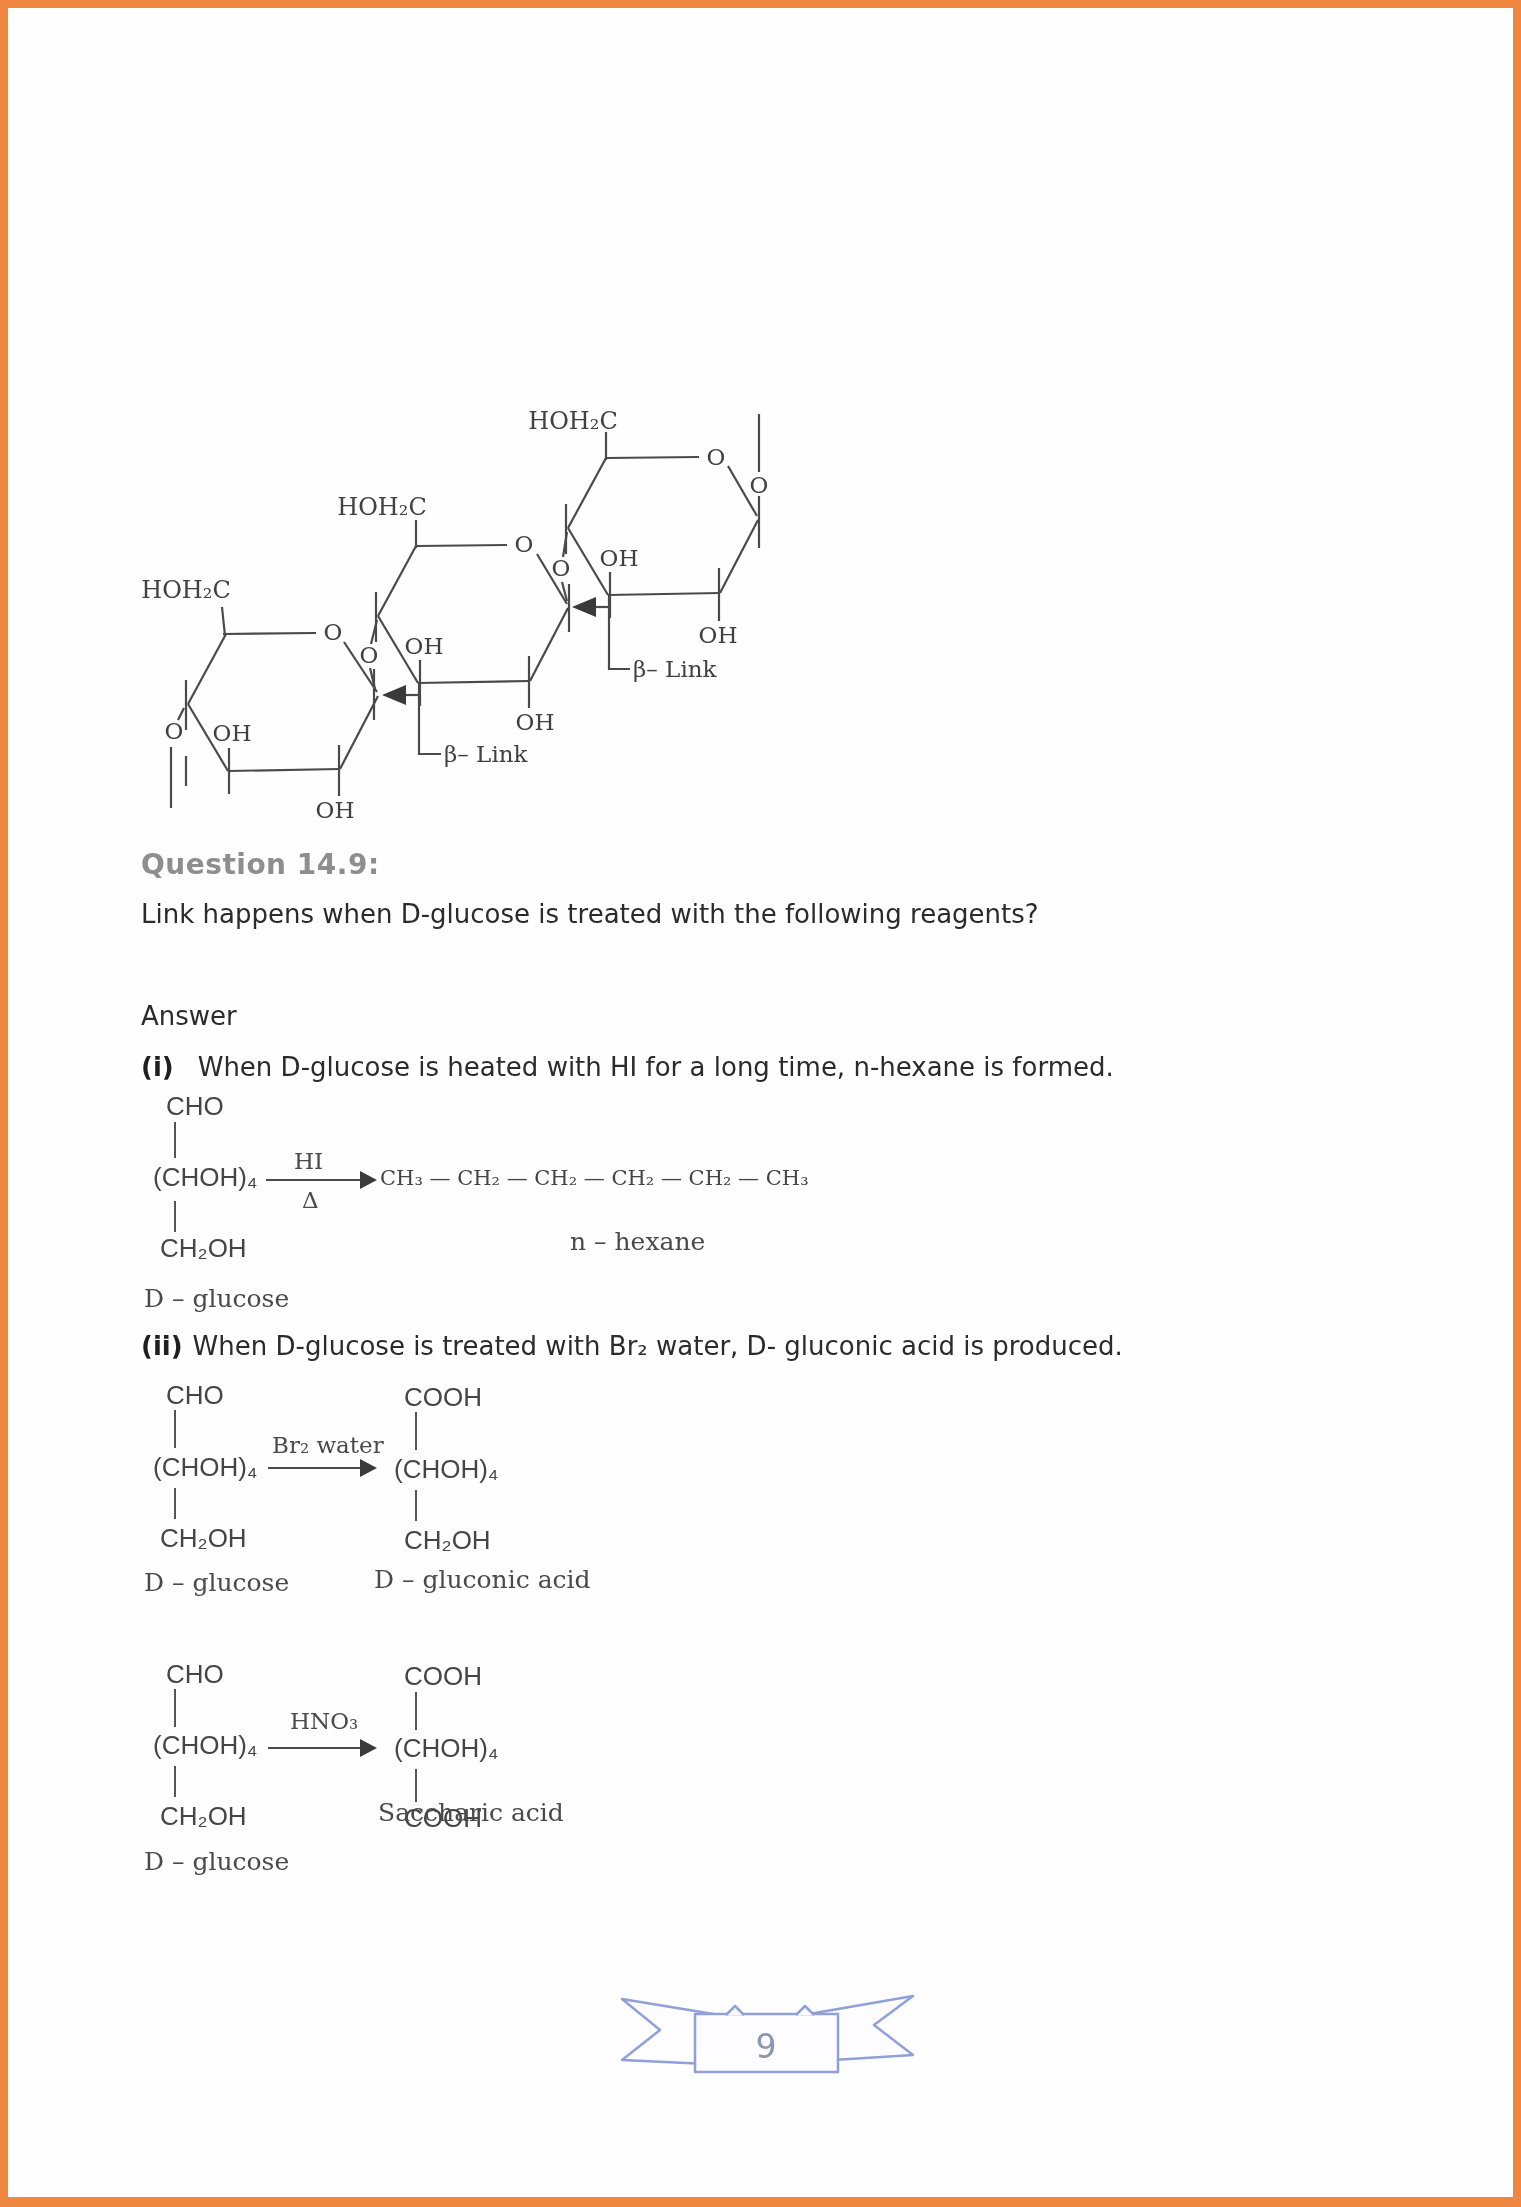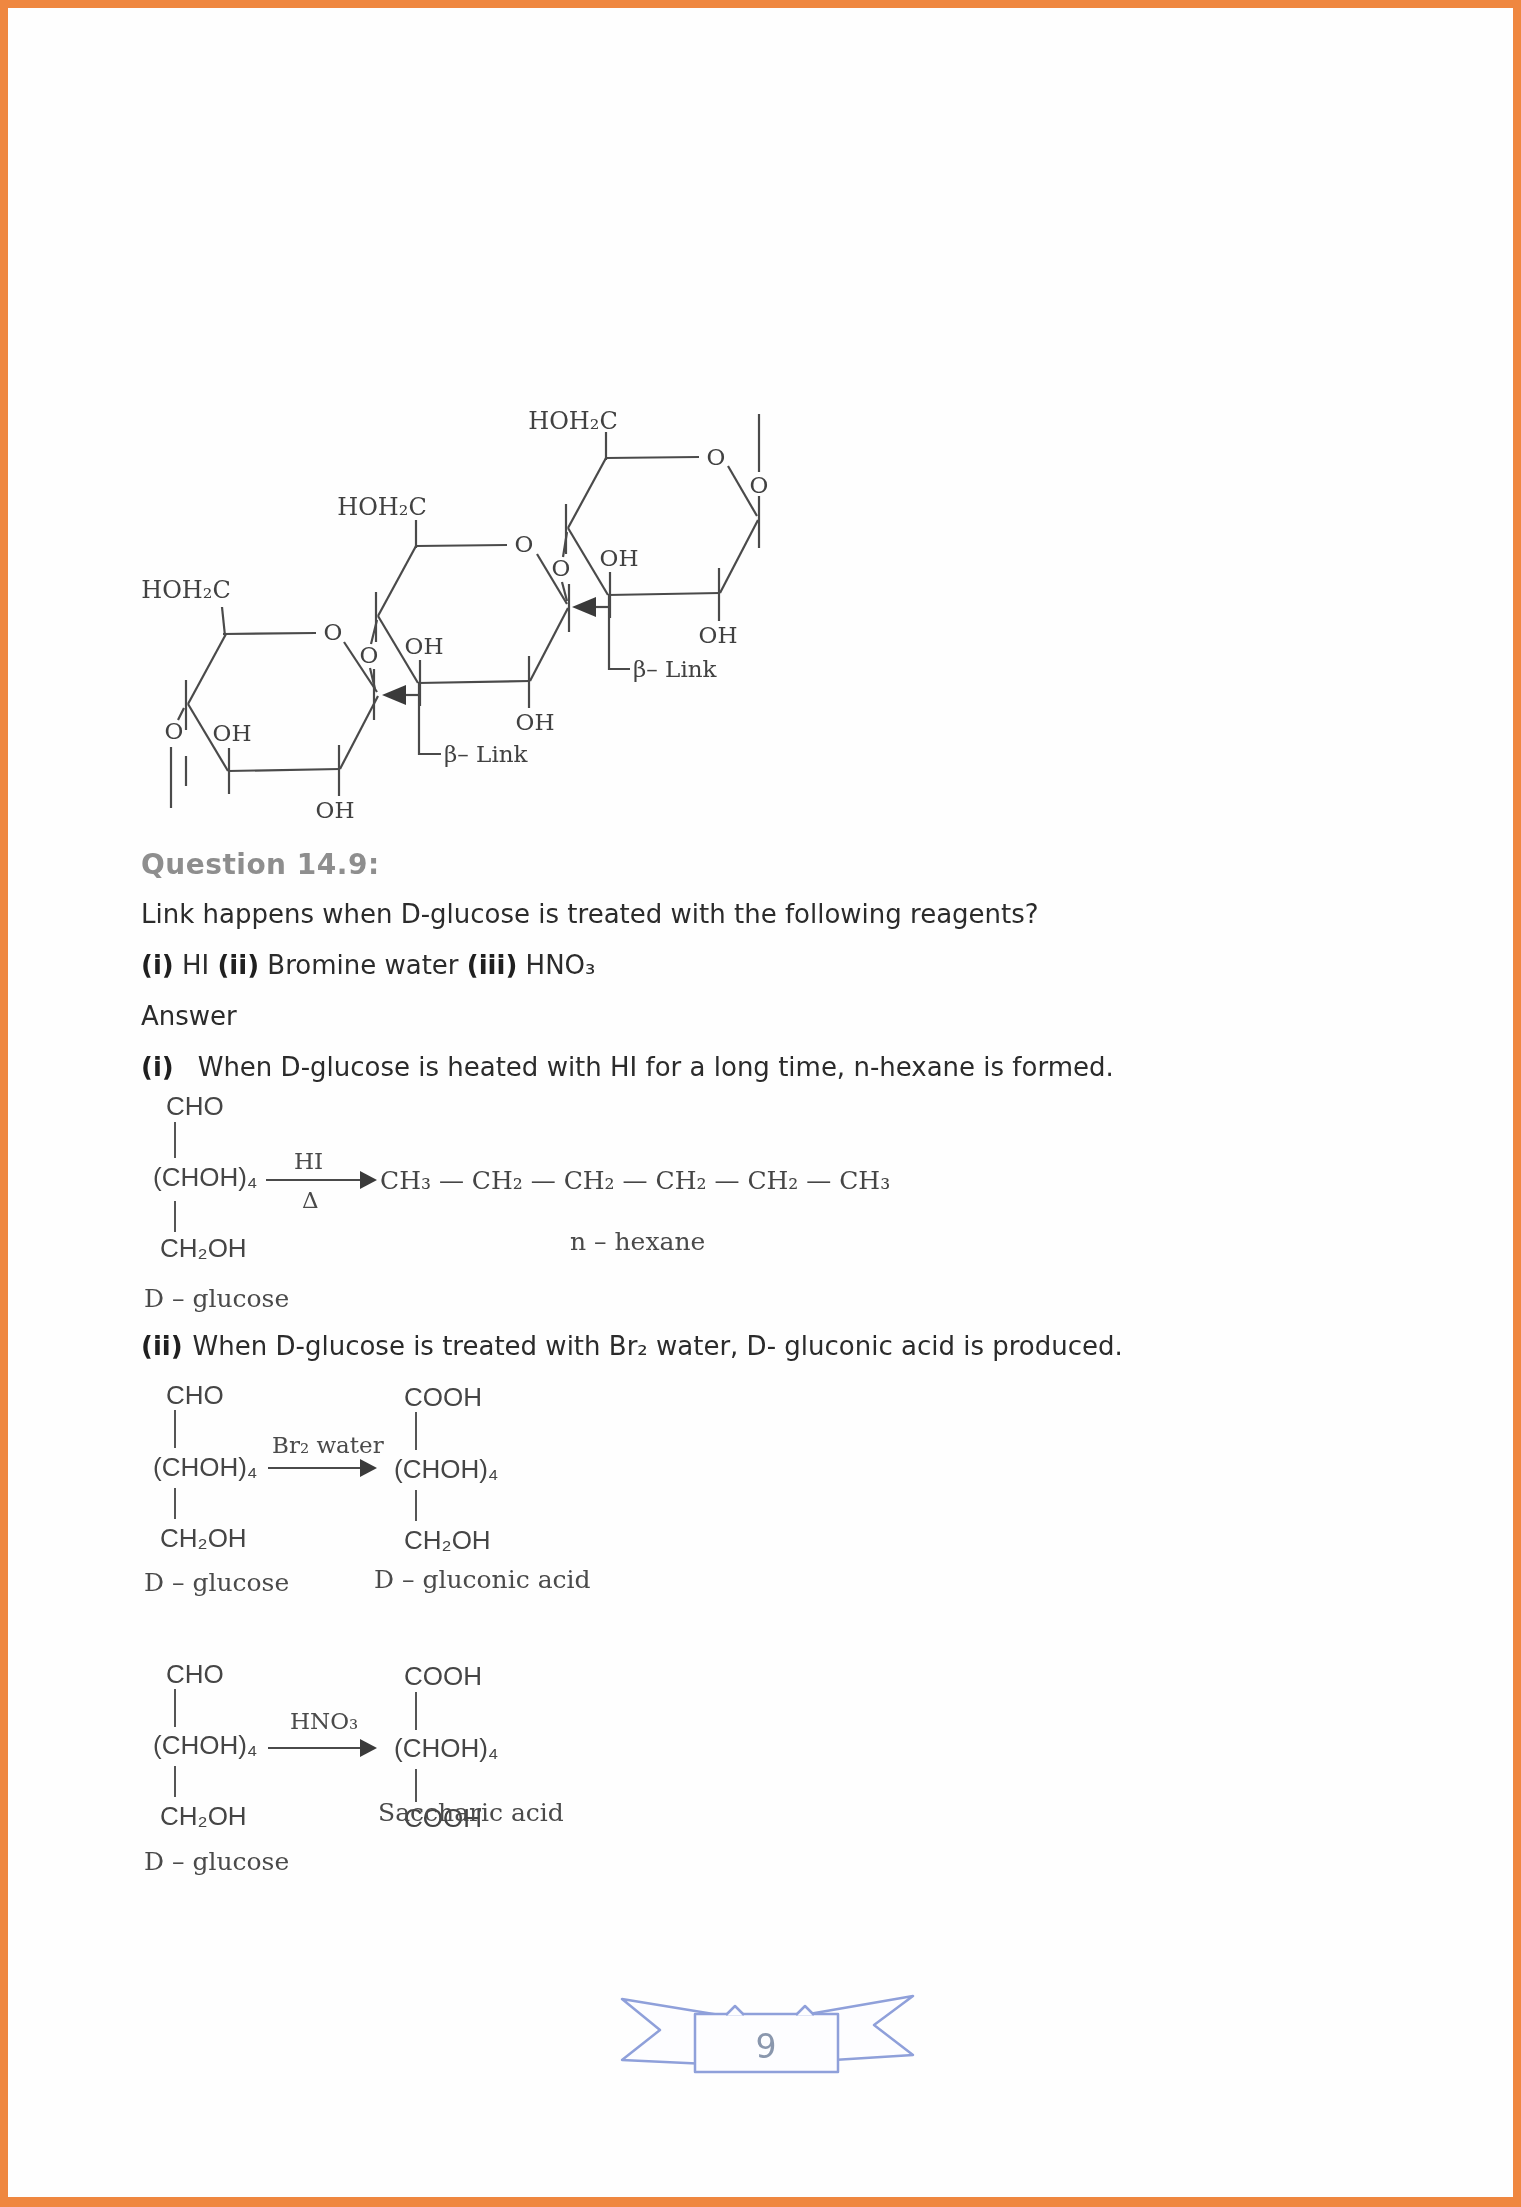--- a/index.html
+++ b/index.html
@@ -5,21 +5,21 @@
   html,body{margin:0;padding:0;background:#ffffff;}
   body{width:1521px;height:2207px;position:relative;font-family:"DejaVu Sans",sans-serif;}
   .page{position:absolute;left:0;top:0;width:1505px;height:2189px;border:8px solid #ef8740;border-bottom-width:10px;background:#fefefe;}
   .abs{position:absolute;}
   .heading{font-size:28px;font-weight:bold;color:#8e8e8e;letter-spacing:.5px;}
   .body-text{font-size:26px;color:#2b2b2b;white-space:nowrap;}
   .bold{font-weight:bold;color:#1f1f1f;}
   .gap-wide{margin-right:24px;}
   .gap{margin-right:10px;}
   .formula{font-family:Liberation Sans, sans-serif;font-size:26px;color:#454545;white-space:nowrap;}
-  .fchain{font-family:"DejaVu Serif",serif;font-size:25px;color:#454545;white-space:nowrap;}
+  .fchain{font-family:"DejaVu Serif",serif;font-size:21px;color:#454545;white-space:nowrap;}
   .fname{font-family:"DejaVu Serif",serif;font-size:25px;color:#4a4a4a;white-space:nowrap;text-align:center;}
   .flabel{font-family:"DejaVu Serif",serif;font-size:23px;color:#4a4a4a;white-space:nowrap;}
   .vline{position:absolute;width:2px;background:#555;}
   .aline{position:absolute;height:2px;background:#4a4a4a;}
   .ahead{position:absolute;width:0;height:0;border-left:17px solid #3a3a3a;border-top:9px solid transparent;border-bottom:9px solid transparent;}
   svg text{fill:#414141;}
   .dlabel{font-family:"DejaVu Serif",serif;font-size:24px;}
   .dsmall{font-family:"DejaVu Serif",serif;font-size:23px;}
   .ribbon-num{font-family:"DejaVu Sans",sans-serif;font-size:33px;fill:#8a97ad;}
 </style>
@@ -113,28 +113,20 @@
       <text class="dsmall" x="527" y="722">OH</text>
       <text class="dsmall" x="710" y="635">OH</text>
       <text class="dsmall" x="436" y="754" text-anchor="start">β– Link</text>
       <text class="dsmall" x="625" y="669" text-anchor="start">β– Link</text>
     </g>
   </svg>
 
   <div class="abs heading" style="left:133px;top:840px;">Question 14.9:</div>
   <div class="abs body-text" style="left:133px;top:891px;">Link happens when D-glucose is treated with the following reagents?</div>
 
-  <div class="abs body-text" style="left:133px;top:942px;">
-    <span class="bold">(i)</span>
-    <span>HI</span>
-    <span class="bold">(ii)</span>
-    <span>Bromine water</span>
-    <span class="bold">(iii)</span>
-    <span>HNO₃</span>
-  </div>
 
   <div class="abs body-text" style="left:133px;top:993px;">Answer</div>
 
   <div class="abs body-text" style="left:133px;top:1044px;">
     <span class="bold gap-wide">(i)</span><span>When D-glucose is heated with HI for a long time, n-hexane is formed.</span>
   </div>
 
   <div class="abs" style="left:0;top:0;">
     <div class="abs formula" style="left:158px;top:1083px;">CHO</div>
     <div class="vline" style="left:166px;top:1114px;height:36px;"></div>

